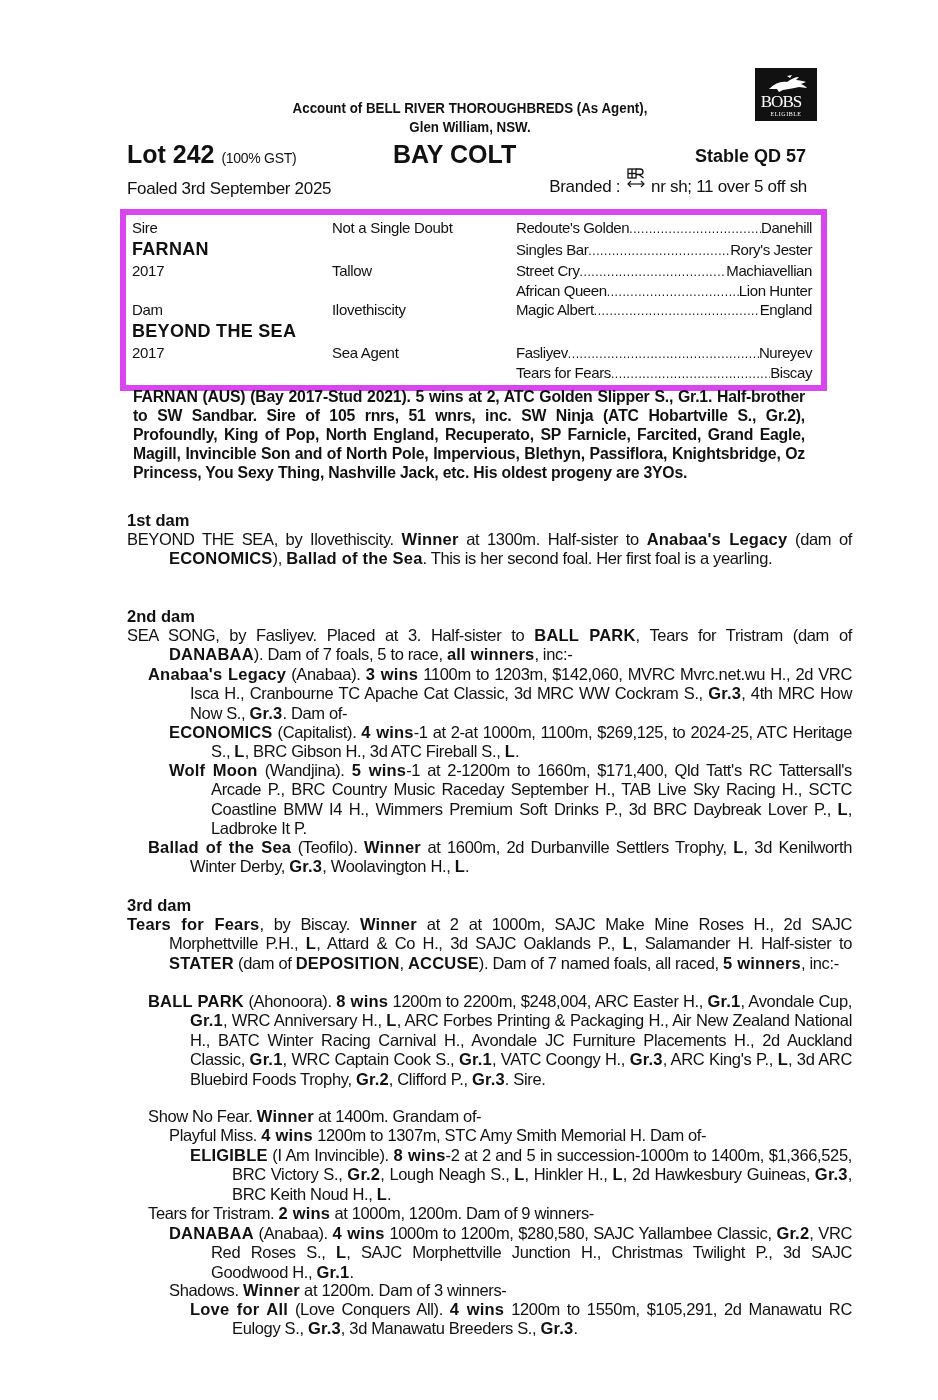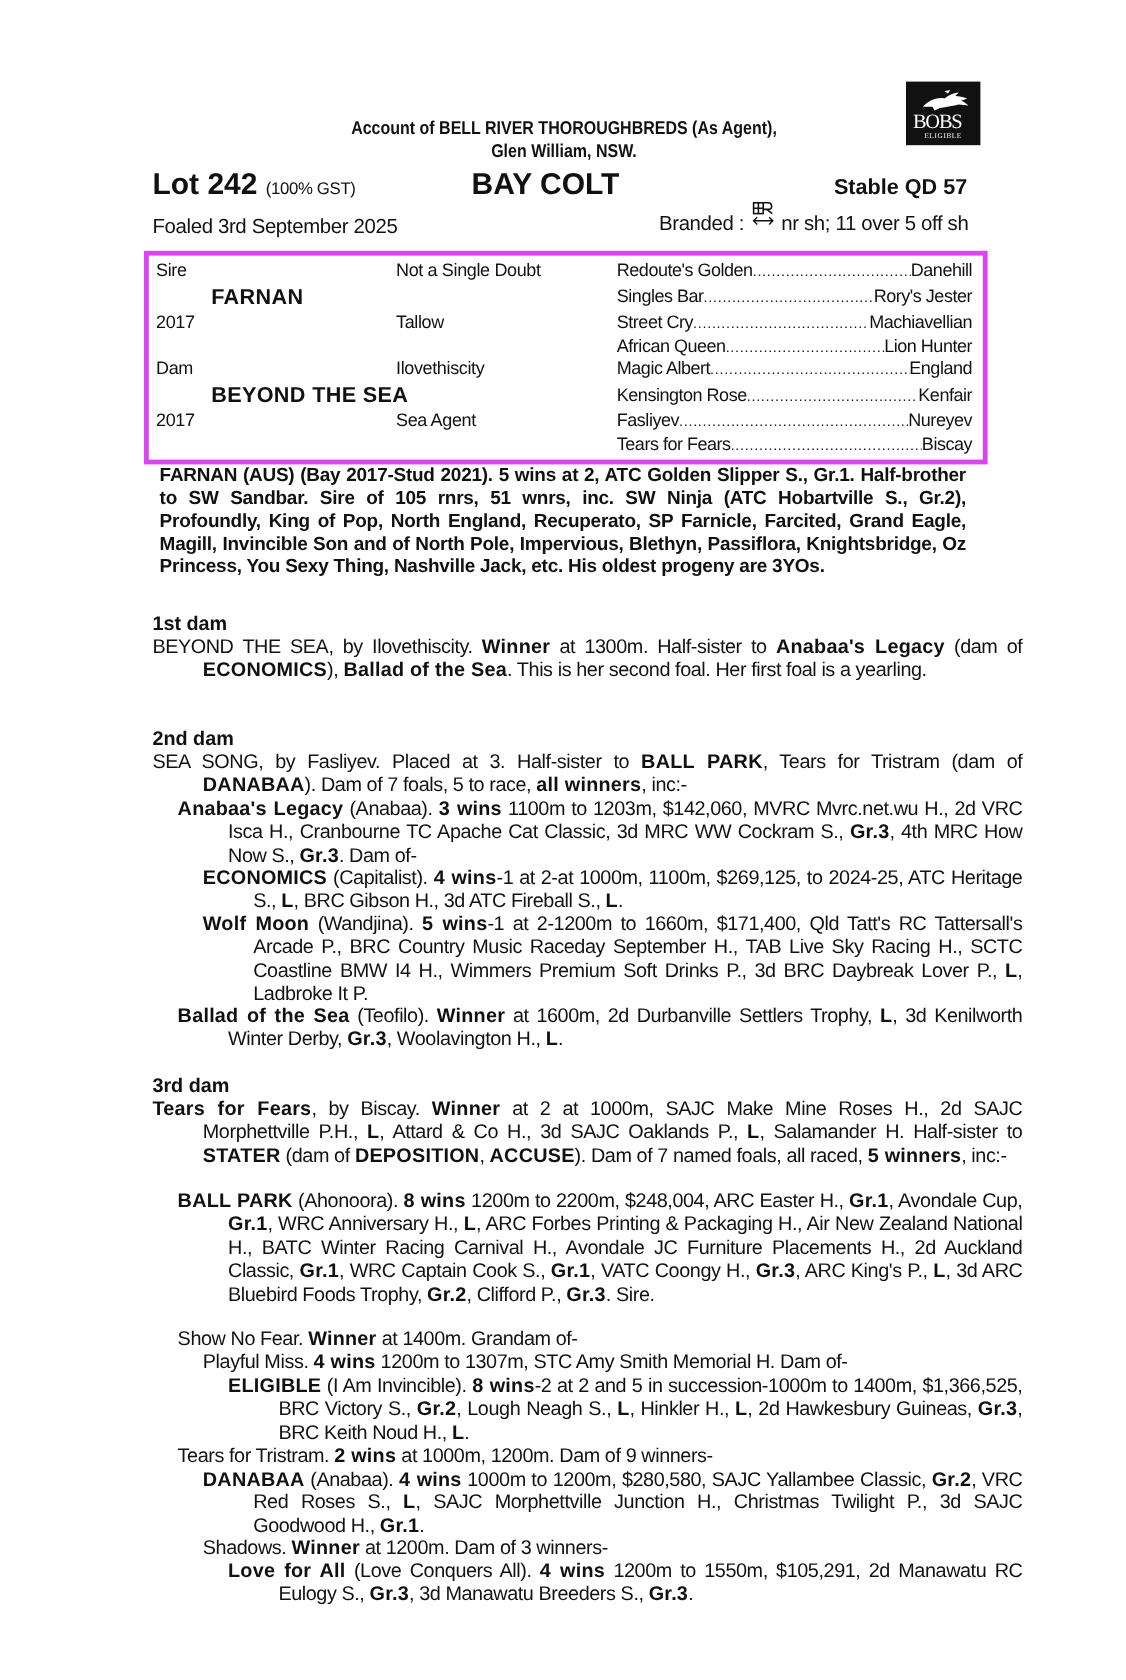--- a/index.html
+++ b/index.html
@@ -12,23 +12,23 @@
   .logo .elig { position: absolute; left: 0; width: 62px; top: 43px; font-family: "Liberation Serif", serif; font-size: 6px; line-height: 7px; letter-spacing: 0.5px; }
   .lot { left: 127px; top: 140px; font-size: 25px; font-weight: bold; line-height: 28px; }
   .lot .gst { font-size: 14px; font-weight: normal; letter-spacing: -0.3px; }
   .colt { left: 393px; top: 140px; font-size: 25px; font-weight: bold; line-height: 28px; }
   .stable { right: 132px; top: 145px; font-size: 18px; font-weight: bold; line-height: 22px; }
   .foaled { left: 127px; top: 178px; font-size: 17px; line-height: 22px; letter-spacing: -0.3px; }
   .branded { right: 131px; top: 170px; font-size: 17px; line-height: 22px; letter-spacing: -0.3px; white-space: nowrap; }
   .brandmark { display: inline-block; position: relative; width: 22px; height: 28px; vertical-align: -6px; }
   .brandmark svg { position: absolute; left: 0; top: -3px; }
 
-  .pedbox { left: 120px; top: 209px; width: 695px; height: 170px; border: 4px solid #d946ef; }
+  .pedbox { left: 120px; top: 209px; width: 695px; height: 170px; border: 6px solid #d946ef; }
   .ped { position: absolute; font-size: 15px; line-height: 20px; letter-spacing: -0.3px; white-space: nowrap; }
-  .ped.big { font-weight: bold; font-size: 18px; letter-spacing: 0.3px; margin-left: 46px; }
+  .ped.big { font-weight: bold; font-size: 18px; letter-spacing: 0.3px; }
   .ped-row3 { position: absolute; left: 390px; width: 296px; font-size: 15px; line-height: 20px; letter-spacing: -0.4px; display: flex; white-space: nowrap; }
   .ped-row3 .dots { flex: 1; overflow: hidden; color: #111; }
   .ped-row3 .dots::after { content: "........................................................................................................"; font-size: 12px; letter-spacing: 0.6px; }
 
   .sire-note { left: 133px; top: 387px; width: 672px; font-weight: bold; font-size: 15.8px; line-height: 19px; text-align: justify; letter-spacing: -0.2px; }
 
   .section-h { position: absolute; left: 127px; font-weight: bold; font-size: 16.5px; line-height: 20px; }
   .para { position: absolute; font-size: 16.5px; line-height: 19.4px; text-align: justify; letter-spacing: -0.35px; }
   .para b { font-weight: bold; letter-spacing: 0.2px; }
   .para.last { text-align: left; }
@@ -104,25 +104,20 @@
   <div class="ped-row3" style="top:66px;">
     <span>African Queen</span>
       <span class="dots"></span>
       <span>Lion Hunter</span>
   </div>
   <div class="ped-row3" style="top:85px;">
     <span>Magic Albert</span>
       <span class="dots"></span>
       <span>England</span>
   </div>
-  <div class="ped-row3" style="top:107px;">
-    <span>Kensington Rose</span>
-      <span class="dots"></span>
-      <span>Kenfair</span>
-  </div>
   <div class="ped-row3" style="top:128px;">
     <span>Fasliyev</span>
       <span class="dots"></span>
       <span>Nureyev</span>
   </div>
   <div class="ped-row3" style="top:148px;">
     <span>Tears for Fears</span>
       <span class="dots"></span>
       <span>Biscay</span>
   </div>

